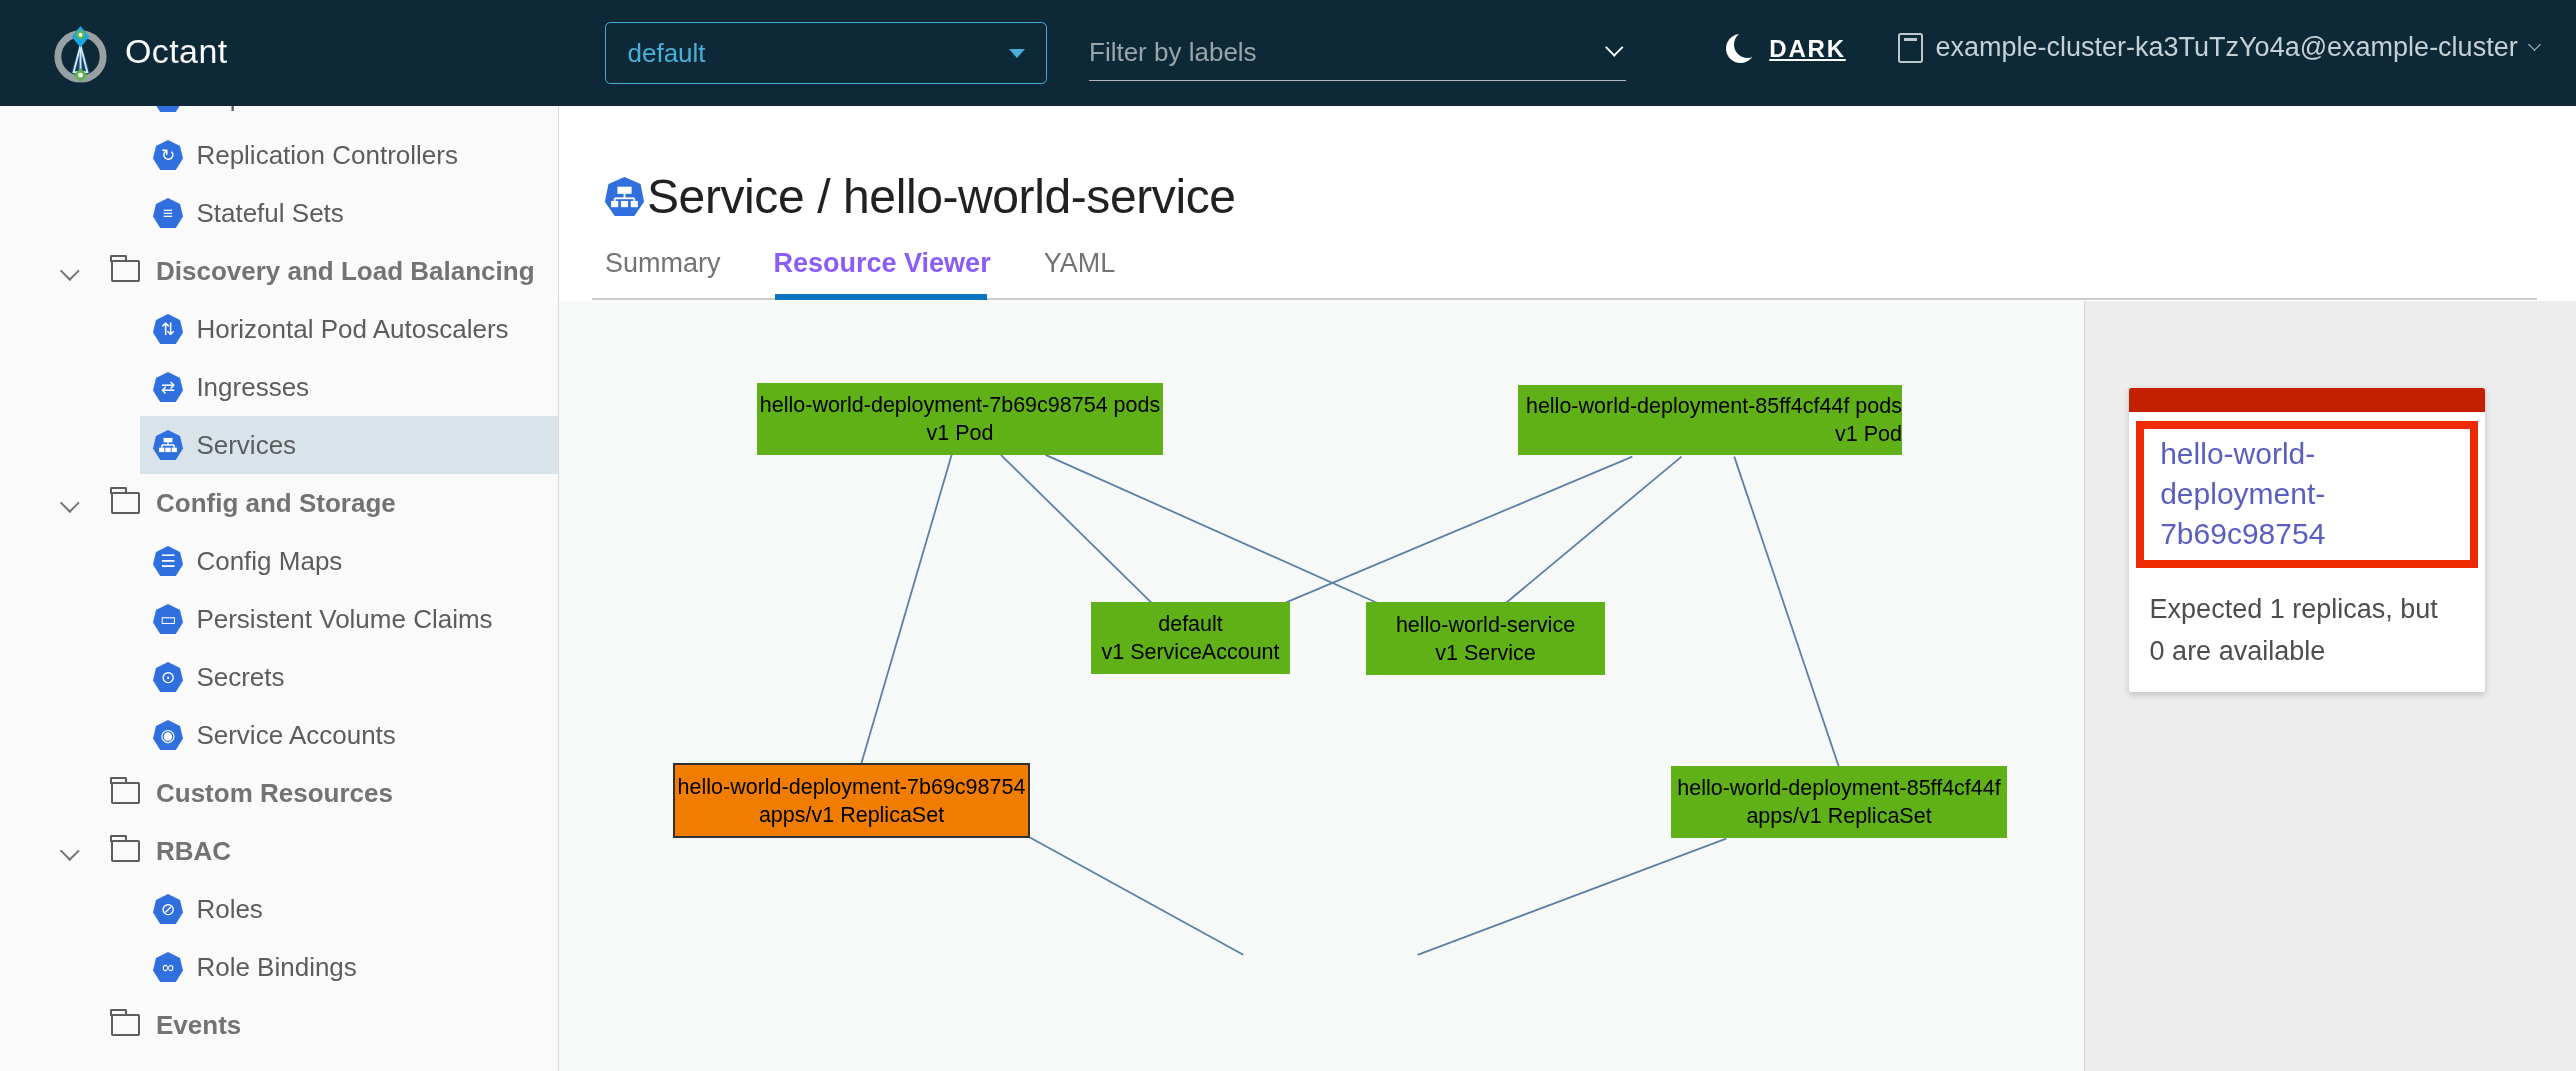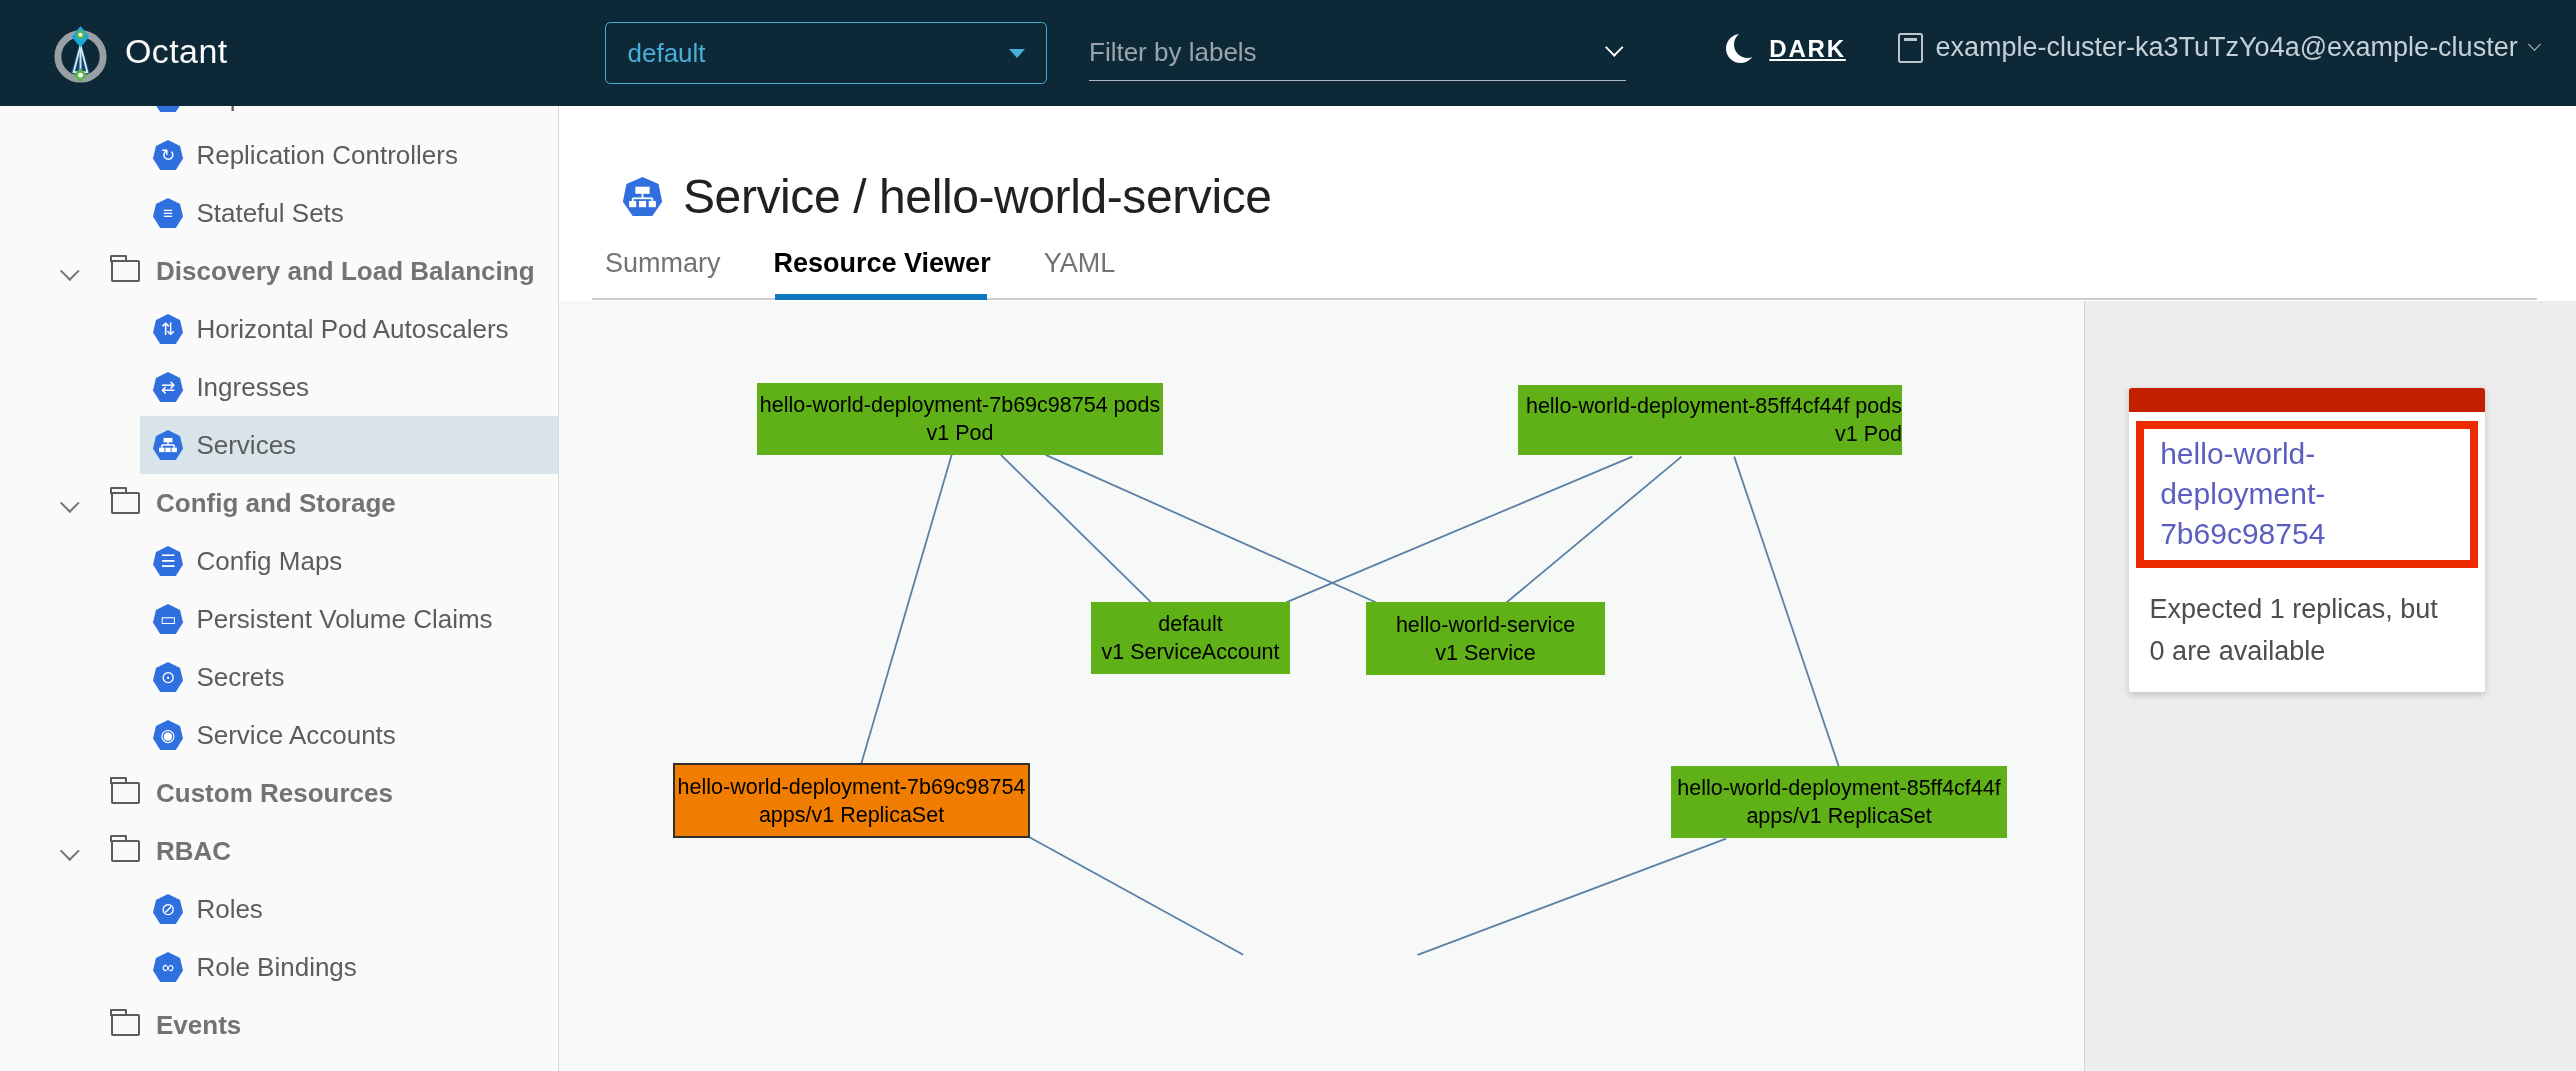--- a/index.html
+++ b/index.html
@@ -43,27 +43,27 @@
   .gchev::before { content:""; position:absolute; left:1.8px; top:1.8px; width:11.6px; height:11.6px; border-right:2.7px solid #737373; border-bottom:2.7px solid #737373; transform:rotate(45deg); }
   .gchev.hidden::before { display:none; }
   .folder { position:relative; width:29px; height:21.5px; border:2.7px solid #5C5C5C; border-radius:1.8px; margin-left:32px; }
   .folder::before { content:""; position:absolute; left:-2.7px; top:-7.2px; width:12.5px; height:4.5px; border:2.7px solid #5C5C5C; border-bottom:none; border-radius:1.8px 1.8px 0 0; }
   .hepta { width:30px; height:30px; background:#2F6FDE; color:#fff; clip-path:polygon(50% 0%,90% 20%,100% 62%,76% 100%,24% 100%,0% 62%,10% 20%);
            display:flex; align-items:center; justify-content:center; font-size:17px; line-height:1; flex:0 0 auto; }
   .hepta svg { display:block; }
 
   
   .title-band { position:absolute; left:559px; top:106px; width:2017px; height:194px; background:#FFFFFF; z-index:5; }
-  .page-title-row { position:absolute; left:63px; top:63px; display:flex; align-items:center; gap:20px; }
+  .page-title-row { position:absolute; left:45px; top:63px; display:flex; align-items:center; gap:2px; }
   .title-hepta { width:41px; height:41px; }
   .page-title { font-size:48px; font-weight:300; color:#212121; letter-spacing:-0.4px; }
   .tabs-rule { position:absolute; left:33px; right:39px; bottom:0; height:1.8px; background:#CCCCCC; }
   .tabs { position:absolute; left:46px; bottom:12.5px; display:flex; gap:53px; }
   .tab { font-size:27px; color:#737373; padding-bottom:9px; cursor:pointer; }
-  .tab.active { color:#000000; font-weight:600; }
+  .tab.active { color:#8b5cf6; font-weight:600; }
   .tab-underline { position:absolute; left:216px; bottom:0; width:212px; height:6.3px; background:#0E76C0; z-index:6; }
 
   
   .graph { position:absolute; left:559px; top:301px; width:1525px; height:771px; background:#F7F8F8; }
   .edges { position:absolute; left:0; top:0; width:1525px; height:771px; }
   .gnode { position:absolute; display:flex; flex-direction:column; align-items:center; justify-content:center;
            color:#000000; font-size:21.5px; line-height:28px; text-align:center; cursor:pointer; }
   .gnode.green { background:#5FB117; }
   .gnode.orange { background:#F07D00; }
   .gnode.selected { border:2.7px solid #303030; }

